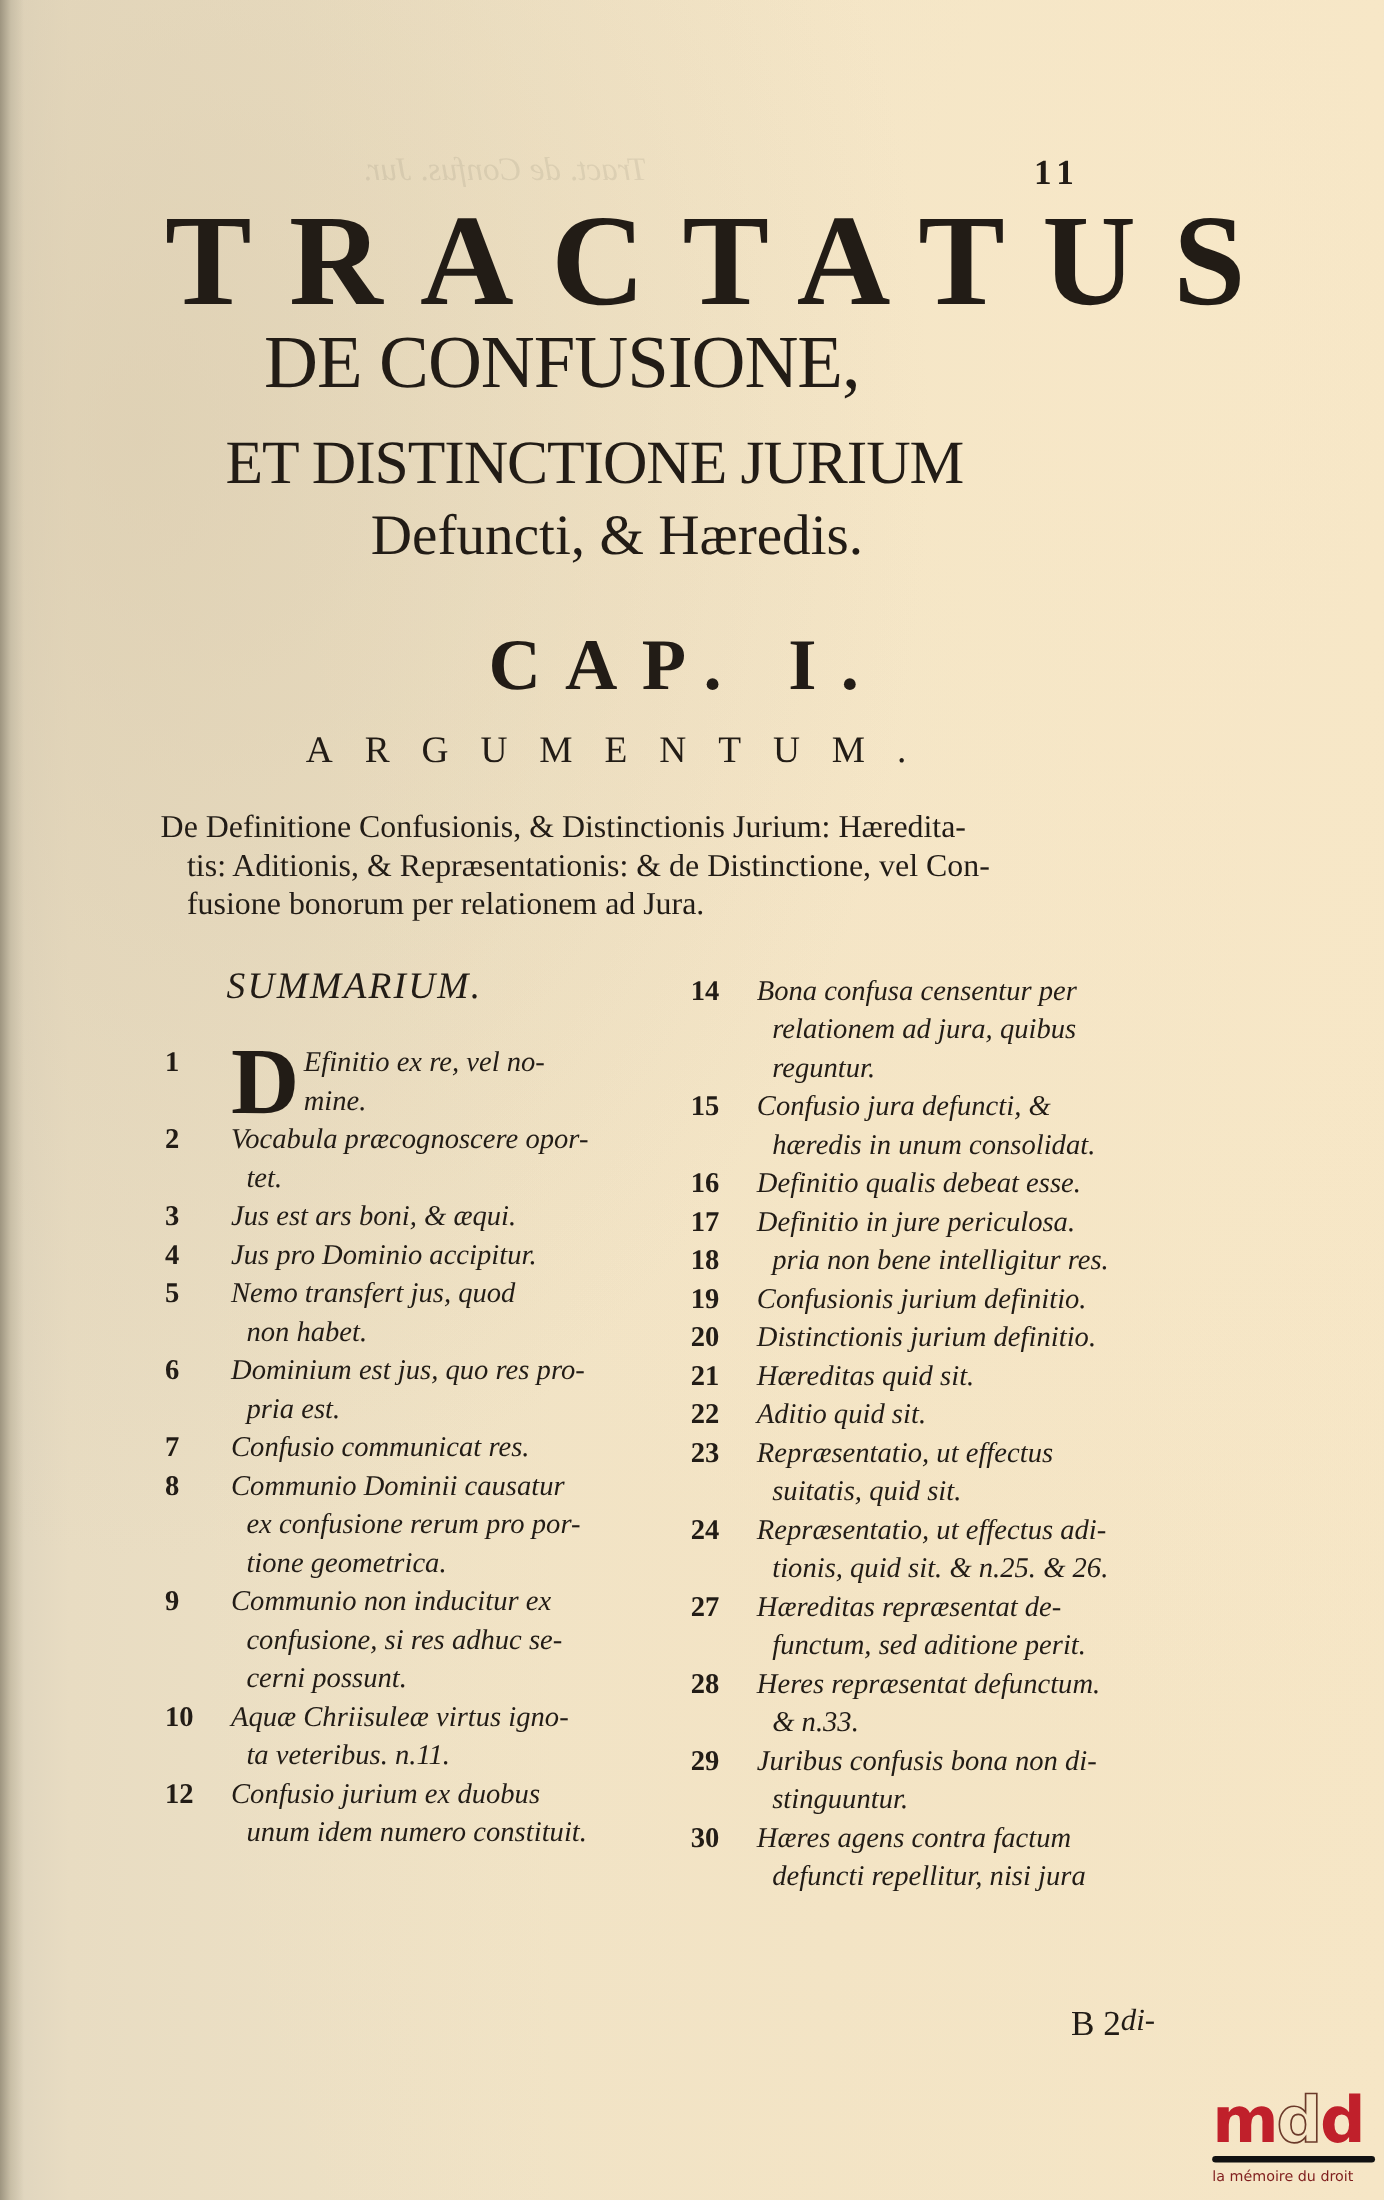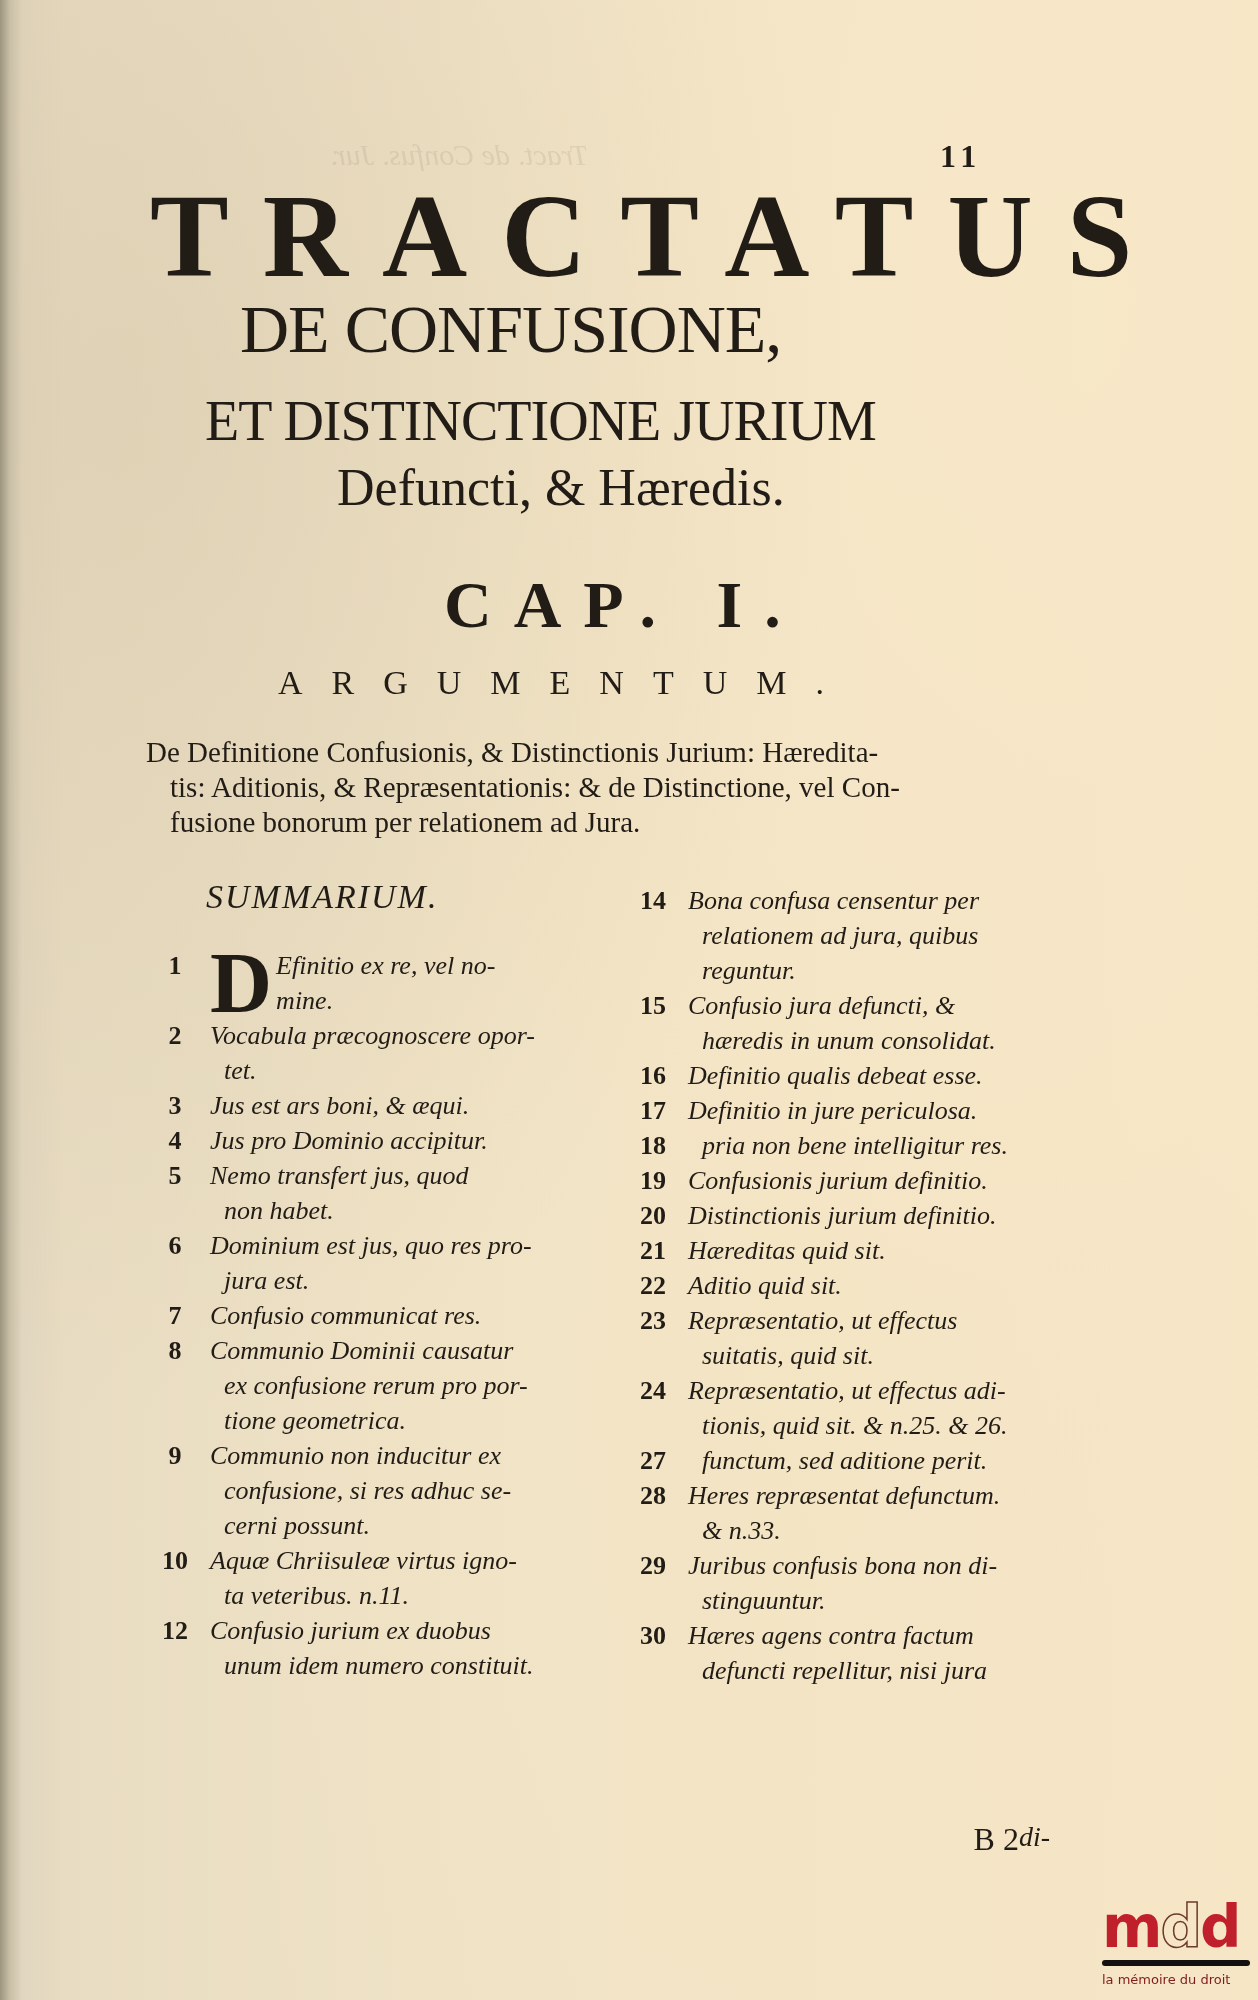--- a/index.html
+++ b/index.html
@@ -59,21 +59,21 @@
       position: absolute; left: 206px; top: 880px;
       font-size: 34px; font-style: italic; letter-spacing: 2px; line-height: 1;
     }
     .col {
       position: absolute; font-style: italic; font-size: 26px; line-height: 35px;
     }
     .col-left { left: 150px; top: 948px; width: 430px; }
     .col-right { left: 628px; top: 883px; width: 430px; }
     .entry { display: flex; }
     .entry .num {
-      flex: 0 0 50px; text-align: center; padding-right: 10px;
+      flex: 0 0 50px; text-align: left; padding-right: 10px;
       font-style: normal; font-weight: bold; font-size: 26px;
     }
     .entry .txt { flex: 1; }
     .entry .txt .l { display: block; white-space: nowrap; }
     .entry .txt .l.cont { padding-left: 14px; }
     .drop {
       float: left; font-style: normal; font-size: 86px; line-height: 66px;
       margin: 2px 4px 0 0; font-weight: bold;
     }
     .first .txt .l.cont { padding-left: 0; }
@@ -157,21 +157,21 @@
       <span class="num">5</span>
       <span class="txt">
         <span class="l">Nemo transfert jus, quod</span>
         <span class="l cont">non habet.</span>
       </span>
     </div>
     <div class="entry">
       <span class="num">6</span>
       <span class="txt">
         <span class="l">Dominium est jus, quo res pro-</span>
-        <span class="l cont">jura est.</span>
+        <span class="l cont">pria est.</span>
       </span>
     </div>
     <div class="entry">
       <span class="num">7</span>
       <span class="txt">
         <span class="l">Confusio communicat res.</span>
       </span>
     </div>
     <div class="entry">
       <span class="num">8</span>
@@ -272,20 +272,21 @@
     <div class="entry">
       <span class="num">24</span>
       <span class="txt">
         <span class="l">Repræsentatio, ut effectus adi-</span>
         <span class="l cont">tionis, quid sit. &amp; n.25. &amp; 26.</span>
       </span>
     </div>
     <div class="entry">
       <span class="num">27</span>
       <span class="txt">
+        <span class="l">Hæreditas repræsentat de-</span>
         <span class="l cont">functum, sed aditione perit.</span>
       </span>
     </div>
     <div class="entry">
       <span class="num">28</span>
       <span class="txt">
         <span class="l">Heres repræsentat defunctum.</span>
         <span class="l cont">&amp; n.33.</span>
       </span>
     </div>

